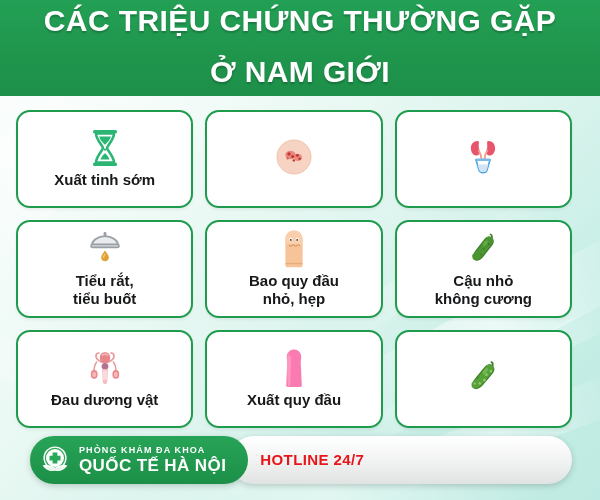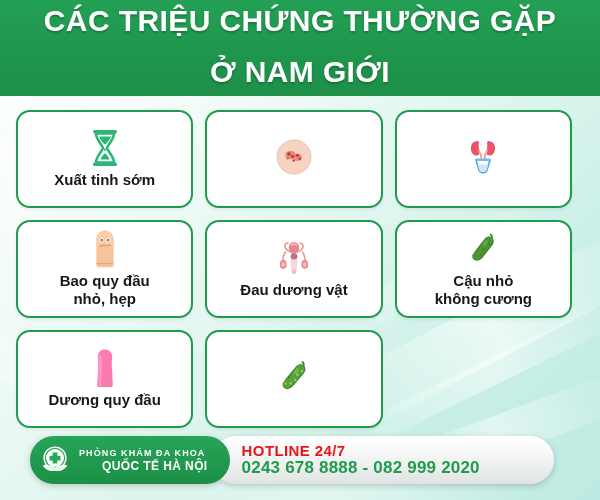--- a/index.html
+++ b/index.html
@@ -83,21 +83,21 @@
     background:#1f9b4e;
     background-image:linear-gradient(180deg,#27a457 0%,#1c8f47 100%);
     border-radius:24px 24px 24px 24px;
     padding:0 22px 0 8px;
     display:flex;align-items:center;gap:7px;
     margin-right:-18px;position:relative;z-index:2;
   }
   .brand .logo{width:34px;height:34px;flex:0 0 34px;}
   .brand .brand-text{display:flex;flex-direction:column;justify-content:center;line-height:1;}
   .brand .b1{color:#ffffff;font-size:9px;font-weight:bold;letter-spacing:1.1px;margin-bottom:2px;}
-  .brand .b2{color:#ffffff;font-size:12px;font-weight:bold;letter-spacing:.4px;margin-left:23px;}
+  .brand .b2{color:#ffffff;font-size:17px;font-weight:bold;letter-spacing:.4px;}
   .hotline{
     background:linear-gradient(180deg,#ffffff 0%,#f0f2f1 55%,#dfe3e1 100%);
     border-radius:24px;
     padding:3px 22px 3px 30px;
     display:flex;flex-direction:column;align-items:flex-start;justify-content:center;
     position:relative;z-index:1;min-width:290px;
   }
   .hotline .h-label{color:#e8151b;font-size:15px;font-weight:bold;letter-spacing:.4px;line-height:1.05;}
   .hotline .h-number{color:#1f9b4e;font-size:17px;font-weight:bold;letter-spacing:.2px;line-height:1.1;}
 </style>
@@ -158,36 +158,67 @@
           <path d="M12.5 3c-4 0-6.6 3.2-6.6 7.2 0 4.4 2.6 7.4 5.6 7.4 2.2 0 3.2-1.6 3.2-3.6 0-2.6-1-3.4-1-5.6C13.7 5.6 14.6 3 12.5 3z" fill="#e8546a"></path>
           <path d="M23.5 3c4 0 6.6 3.2 6.6 7.2 0 4.4-2.6 7.4-5.6 7.4-2.2 0-3.2-1.6-3.2-3.6 0-2.6 1-3.4 1-5.6C22.3 5.6 21.4 3 23.5 3z" fill="#e8546a"></path>
           <path d="M13.8 12.5c1.6 2.6 2.6 6.6 2.8 9.5M22.2 12.5c-1.6 2.6-2.6 6.6-2.8 9.5" stroke="#f0a090" stroke-width="1.8" fill="none" stroke-linecap="round"></path>
           <path d="M11 22h14l-3 10c-.5 1.6-1.9 2.6-4 2.6s-3.5-1-4-2.6L11 22z" fill="#ffffff" stroke="#4aa3df" stroke-width="1.6"></path>
           <path d="M12.6 26.5h10.8l-1.7 5.7c-.4 1.2-1.5 1.9-3.7 1.9s-3.3-.7-3.7-1.9l-1.7-5.7z" fill="#cfe4f5"></path>
           <rect x="10.4" y="20.4" width="15.2" height="2.6" rx="1.3" fill="#7bb9e8"></rect>
         </svg>
       </div>
     </div>
 
+    <div class="card">
+      <div class="icon">
+        <svg width="40" height="38" viewBox="0 0 40 38">
+          <rect x="18.6" y="2" width="2.8" height="5" rx="1.2" fill="#9aa0a6"></rect>
+          <path d="M20 6.2c-7.4 0-13 4.6-13 8.6h26c0-4-5.6-8.6-13-8.6z" fill="#e9ebed" stroke="#9aa0a6" stroke-width="1.8" stroke-linejoin="round"></path>
+          <rect x="6" y="14.4" width="28" height="3" rx="1.5" fill="#d6d9dc" stroke="#9aa0a6" stroke-width="1.6"></rect>
+          <path d="M20 20.5c2.6 3.4 3.8 5.2 3.8 7 0 2.2-1.7 3.8-3.8 3.8s-3.8-1.6-3.8-3.8c0-1.8 1.2-3.6 3.8-7z" fill="#e0a033"></path>
+          <path d="M18.6 27.4c0-1.1.5-2.1 1.2-3" stroke="#f3cd86" stroke-width="1.3" fill="none" stroke-linecap="round"></path>
+        </svg>
+      </div>
+      <div class="label">Tiểu rắt,
+tiểu buốt</div>
+    </div>
 
     <div class="card">
       <div class="icon">
         <svg width="28" height="40" viewBox="0 0 28 40">
           <path d="M14 1.5c-5.4 0-8.6 4-8.6 9.2V36c0 1.4.9 2.3 2.3 2.3h12.6c1.4 0 2.3-.9 2.3-2.3V10.7c0-5.2-3.2-9.2-8.6-9.2z" fill="#f7c398"></path>
           <path d="M14 1.5c-5.4 0-8.6 4-8.6 9.2v4.6h17.2v-4.6c0-5.2-3.2-9.2-8.6-9.2z" fill="#f9cfae"></path>
           <ellipse cx="10.8" cy="10.6" rx="1.5" ry="1.8" fill="#ffffff"></ellipse>
           <ellipse cx="17.2" cy="10.6" rx="1.5" ry="1.8" fill="#ffffff"></ellipse>
           <circle cx="10.8" cy="10.9" r=".9" fill="#3a2c22"></circle>
           <circle cx="17.2" cy="10.9" r=".9" fill="#3a2c22"></circle>
           <path d="M9.2 16.4q1.3 1.4 2.6 0 1.3-1.4 2.6 0 1.3 1.4 2.6 0 1.3-1.4 2.4 0" stroke="#d79963" stroke-width="1.1" fill="none" stroke-linecap="round"></path>
           <path d="M5.6 34.6h16.8" stroke="#e3ac7d" stroke-width="1.3" fill="none"></path>
         </svg>
       </div>
       <div class="label">Bao quy đầu
 nhỏ, hẹp</div>
+    </div>
+
+    <div class="card">
+      <div class="icon">
+        <svg width="42" height="34" viewBox="0 0 42 34">
+          <g transform="rotate(38 21 17)">
+            <path d="M21 2.5c3.1 0 5 2.3 5 6.1v14.2c0 4.6-2.2 8.2-5 8.2s-5-3.6-5-8.2V8.6c0-3.8 1.9-6.1 5-6.1z" fill="#3f7e2a"></path>
+            <path d="M21 2.5c-2.2 0-3.8 1.2-4.6 3.4 1.1 4.6 1.1 16.6-.2 22.3 1 1.7 2.3 2.8 3.6 2.8 2.8 0 5-3.6 5-8.2V8.6c0-3.8-1.9-6.1-3.8-6.1z" fill="#4c9533"></path>
+            <ellipse cx="19.2" cy="11" rx="1.6" ry="3.4" fill="#6fb14f" opacity=".75"></ellipse>
+            <circle cx="22.6" cy="9.5" r="1" fill="#2f5f1f" opacity=".6"></circle>
+            <circle cx="21.4" cy="16.5" r=".9" fill="#2f5f1f" opacity=".55"></circle>
+            <circle cx="23" cy="22.5" r=".9" fill="#2f5f1f" opacity=".5"></circle>
+            <path d="M21 2.5c-.6-1.3-1.8-1.9-3.1-1.7" stroke="#3f7e2a" stroke-width="1.6" fill="none" stroke-linecap="round"></path>
+          </g>
+        </svg>
+      </div>
+      <div class="label">Cậu nhỏ
+không cương</div>
     </div>
 
     <div class="card">
       <div class="icon">
         <svg width="42" height="40" viewBox="0 0 42 40">
           <path d="M15 5c-1.8 0-3 1.3-3 3.2 0 2.6 2.6 4.4 5.2 5.6M27 5c1.8 0 3 1.3 3 3.2 0 2.6-2.6 4.4-5.2 5.6" stroke="#e99a9a" stroke-width="1.7" fill="none" stroke-linecap="round"></path>
           <path d="M21 4.2c-3.1 0-5.2 2.2-5.2 5.4 0 3.4 2.2 6.3 5.2 6.3s5.2-2.9 5.2-6.3c0-3.2-2.1-5.4-5.2-5.4z" fill="#e8878b"></path>
           <path d="M18.3 7.4c.9-1.7 4.5-1.7 5.4 0" stroke="#f6c2c2" stroke-width="1.2" fill="none" stroke-linecap="round"></path>
           <ellipse cx="21" cy="18.4" rx="3.4" ry="3.1" fill="#b57192"></ellipse>
           <path d="M17.9 21.2h6.2l-.8 11.8c0 2-1.1 3.1-2.3 3.1s-2.3-1.1-2.3-3.1l-.8-11.8z" fill="#f2bcc0"></path>
@@ -197,44 +228,26 @@
           <ellipse cx="31.8" cy="26.4" rx="3.4" ry="4.3" fill="#e8878b"></ellipse>
           <ellipse cx="10.2" cy="26.4" rx="1.9" ry="2.7" fill="#f6b9bb"></ellipse>
           <ellipse cx="31.8" cy="26.4" rx="1.9" ry="2.7" fill="#f6b9bb"></ellipse>
         </svg>
       </div>
       <div class="label">Đau dương vật</div>
     </div>
 
     <div class="card">
       <div class="icon">
-        <svg width="42" height="34" viewBox="0 0 42 34">
-          <g transform="rotate(38 21 17)">
-            <path d="M21 2.5c3.1 0 5 2.3 5 6.1v14.2c0 4.6-2.2 8.2-5 8.2s-5-3.6-5-8.2V8.6c0-3.8 1.9-6.1 5-6.1z" fill="#3f7e2a"></path>
-            <path d="M21 2.5c-2.2 0-3.8 1.2-4.6 3.4 1.1 4.6 1.1 16.6-.2 22.3 1 1.7 2.3 2.8 3.6 2.8 2.8 0 5-3.6 5-8.2V8.6c0-3.8-1.9-6.1-3.8-6.1z" fill="#4c9533"></path>
-            <ellipse cx="19.2" cy="11" rx="1.6" ry="3.4" fill="#6fb14f" opacity=".75"></ellipse>
-            <circle cx="22.6" cy="9.5" r="1" fill="#2f5f1f" opacity=".6"></circle>
-            <circle cx="21.4" cy="16.5" r=".9" fill="#2f5f1f" opacity=".55"></circle>
-            <circle cx="23" cy="22.5" r=".9" fill="#2f5f1f" opacity=".5"></circle>
-            <path d="M21 2.5c-.6-1.3-1.8-1.9-3.1-1.7" stroke="#3f7e2a" stroke-width="1.6" fill="none" stroke-linecap="round"></path>
-          </g>
-        </svg>
-      </div>
-      <div class="label">Cậu nhỏ
-không cương</div>
-    </div>
-
-    <div class="card">
-      <div class="icon">
         <svg width="26" height="40" viewBox="0 0 26 40">
           <path d="M13 1.6c-4.4 0-7.2 3.2-7.2 7.6 0 2.1.5 3.4.5 5l-1.1 23c-.05 1.1.6 1.7 1.7 1.7h12.2c1.1 0 1.75-.6 1.7-1.7l-1.1-23c0-1.6.5-2.9.5-5 0-4.4-2.8-7.6-7.2-7.6z" fill="#f97bb0"></path>
           <path d="M13 1.6c-3 0-5.3 1.6-6.4 4.2 1 1 2.4 1.6 3.3 3.2.7 1.3.5 3 .2 5.2l-1 24h-2.2l-1.1-23c0-1.6.5-2.9.5-5 0-4.4 2.8-7.6 6.7-8.6z" fill="#ff9bc4" opacity=".85"></path>
         </svg>
       </div>
-      <div class="label">Dương quy đầu</div>
+      <div class="label">Xuất quy đầu</div>
     </div>
 
     <div class="card">
       <div class="icon">
         <svg width="44" height="34" viewBox="0 0 44 34">
           <g transform="rotate(40 22 17)">
             <path d="M22 2c3.2 0 5.2 2.4 5.2 6.4v14.8c0 4.8-2.3 8.6-5.2 8.6s-5.2-3.8-5.2-8.6V8.4C16.8 4.4 18.8 2 22 2z" fill="#3f7e2a"></path>
             <path d="M22 2c-2.2 0-3.9 1.3-4.7 3.6 1.1 4.8 1.1 17.2-.2 23.2 1 1.8 2.4 3 3.7 3 2.9 0 5.2-3.8 5.2-8.6V8.4C26 4.4 24 2 22 2z" fill="#57a13a"></path>
             <ellipse cx="20" cy="11" rx="1.7" ry="3.6" fill="#7cc25b" opacity=".7"></ellipse>
             <circle cx="24.3" cy="7.4" r="1.3" fill="#8fce6c"></circle>
@@ -265,19 +278,18 @@
           </svg>
         </span>
         <span class="brand-text">
           <span class="b1">PHÒNG KHÁM ĐA KHOA</span>
           <span class="b2">QUỐC TẾ HÀ NỘI</span>
         </span>
       </div>
 
       <div class="hotline">
         <span class="h-label">HOTLINE 24/7</span>
-        <span class="h-number">0243 678 8888 - 082 999 2020</span>
       </div>
 
     </div>
   </div>
 
 </div>
 
 </body></html>

